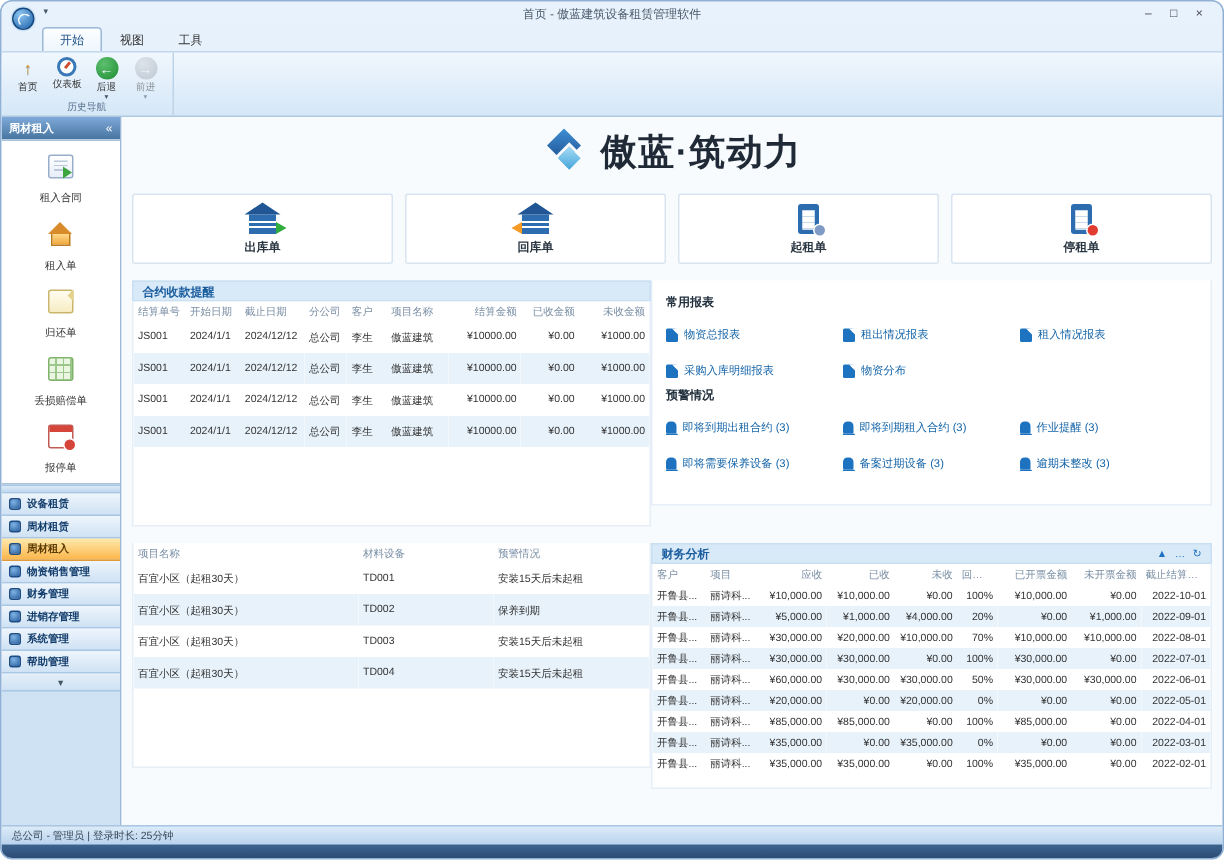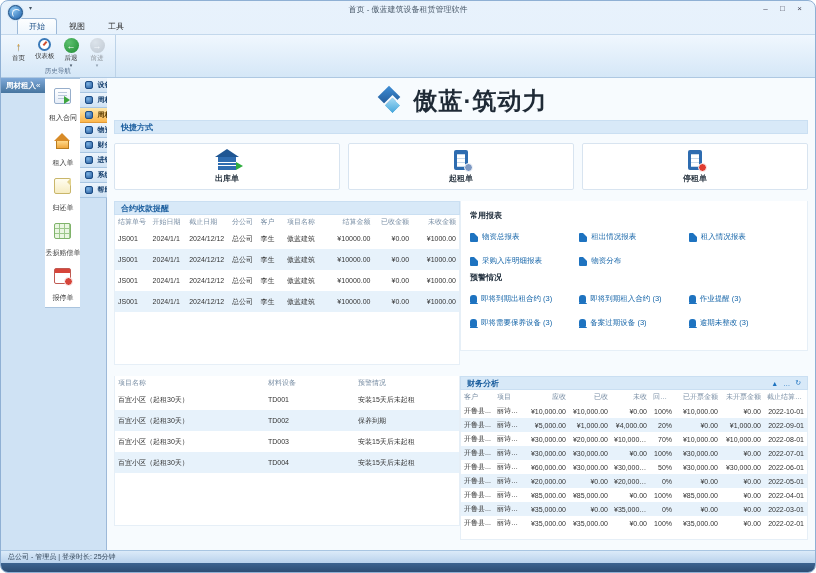--- a/index.html
+++ b/index.html
@@ -11,21 +11,21 @@
   .titlebar{height:17px;position:relative;flex:none}
   .app-ico{position:absolute;left:7px;top:4px;width:15px;height:15px;border-radius:50%;z-index:5;
     background:radial-gradient(circle at 35% 30%,#8cc6f2,#1d5fa8);border:1px solid #15497f;box-shadow:0 0 0 1px #cfe3f6}
   .app-ico::after{content:"";position:absolute;left:3px;top:3px;width:7px;height:7px;border-radius:50%;
     border:1.5px solid rgba(255,255,255,.9);border-bottom-color:transparent;border-right-color:transparent}
   .qa-arrow{position:absolute;left:28px;top:3px;font-size:6px;color:#456}
   .title{position:absolute;left:0;right:0;top:3px;text-align:center;font-size:8px;color:#4a5a6a}
   .win-controls{position:absolute;right:8px;top:2px;display:flex;gap:2px}
   .wc{width:15px;height:12px;text-align:center;font-size:8px;line-height:12px;color:#445;border-radius:2px}
   
-  .tabsrow{height:16px;flex:none;padding-left:16px;display:flex;align-items:flex-end;gap:1px}
+  .tabsrow{height:16px;flex:none;padding-left:27px;display:flex;align-items:flex-end;gap:1px}
   .rtab{font-size:8px;color:#333;padding:2px 11px;border-radius:3px 3px 0 0;cursor:default}
   .rtab.active{background:linear-gradient(#fdfeff,#eef6fd);border:1px solid #9db9d8;border-bottom:none;color:#1c4f86}
   
   .ribbon{height:44px;flex:none;background:linear-gradient(#f0f7fe,#d5e7f7);border-top:1px solid #c3d8ec;
     border-bottom:1px solid #aec8e2;display:flex}
   .rgroup{position:relative;padding:2px 6px 9px;border-right:1px solid #bdd3e8;min-width:104px}
   .rbtns{display:flex;gap:3px}
   .rbtn{display:flex;flex-direction:column;align-items:center;min-width:23px;padding:1px 2px;border-radius:2px}
   .rbtn.disabled{opacity:.5}
   .rb-ico{width:15px;height:15px;margin:0 auto;display:flex;align-items:center;justify-content:center;position:relative}
@@ -37,21 +37,21 @@
   .rb-ico[data-kind=forward]{background:radial-gradient(circle at 35% 30%,#cdd3da,#9aa2ab);border-radius:50%}
   .rb-ico[data-kind=forward]::after{content:"→";color:#fff;font-size:9px;font-weight:bold}
   .rb-label{font-size:6.5px;color:#333;margin-top:1px;white-space:nowrap}
   .rb-drop{height:5px;font-size:5px;line-height:5px;color:#456;visibility:hidden}
   .rb-drop[data-split="true"]{visibility:visible}
   .rb-drop[data-split="true"]::after{content:"▾"}
   .rgroup-label{position:absolute;left:0;right:0;bottom:1px;text-align:center;font-size:6.5px;color:#5a7390}
   
   .content{flex:1;display:flex;overflow:hidden}
   
-  .sidebar{width:106px;flex:none;background:#cfe2f4;border-right:1px solid #9db9d8;display:flex;flex-direction:row}
+  .sidebar{width:80px;flex:none;background:#cfe2f4;border-right:1px solid #9db9d8;display:flex;flex-direction:column}
   .side-header{height:15px;flex:none;background:linear-gradient(#7fa9d9,#46759f);color:#fff;font-size:7.5px;
     font-weight:bold;display:flex;align-items:center;justify-content:space-between;padding:0 5px}
   .collapse{font-size:8px;font-weight:normal}
   .side-icons{height:230px;flex:none;background:#fff;border:1px solid #aac4de;border-left:none;border-right:none;
     padding-top:9px;display:flex;flex-direction:column;gap:9px;overflow:hidden}
   .side-item{text-align:center}
   .si{width:17px;height:16px;margin:0 auto 2px;position:relative;display:block;border-radius:2px}
   .si[data-kind=contract]{background:linear-gradient(#fff,#e7eef8);border:1px solid #97aecb}
   .si[data-kind=contract]::before{content:"";position:absolute;left:3px;top:3px;right:3px;height:7px;
     background:repeating-linear-gradient(#b9c8da 0 1px,transparent 1px 3px)}
@@ -270,31 +270,34 @@
       <div class="side-fill"></div>
     </div>
 
     <div class="main">
 
       <div class="brand">
         <span class="brand-ico"></span>
         <span class="brand-text">傲蓝·筑动力</span>
       </div>
 
-      <div class="bar">
-        <span>快捷方式</span>
-      </div>
 
       <div class="cards">
 
       <div class="card">
           <span class="ci" data-kind="wh-out">
               <span class="badge"></span>
             </span>
           <span class="card-label">出库单</span>
+        </div>
+          <div class="card">
+          <span class="ci" data-kind="wh-in">
+              <span class="badge"></span>
+            </span>
+          <span class="card-label">回库单</span>
         </div>
           <div class="card">
           <span class="ci" data-kind="clip-start">
               <span class="badge"></span>
             </span>
           <span class="card-label">起租单</span>
         </div>
           <div class="card">
           <span class="ci" data-kind="clip-stop">
               <span class="badge"></span>

